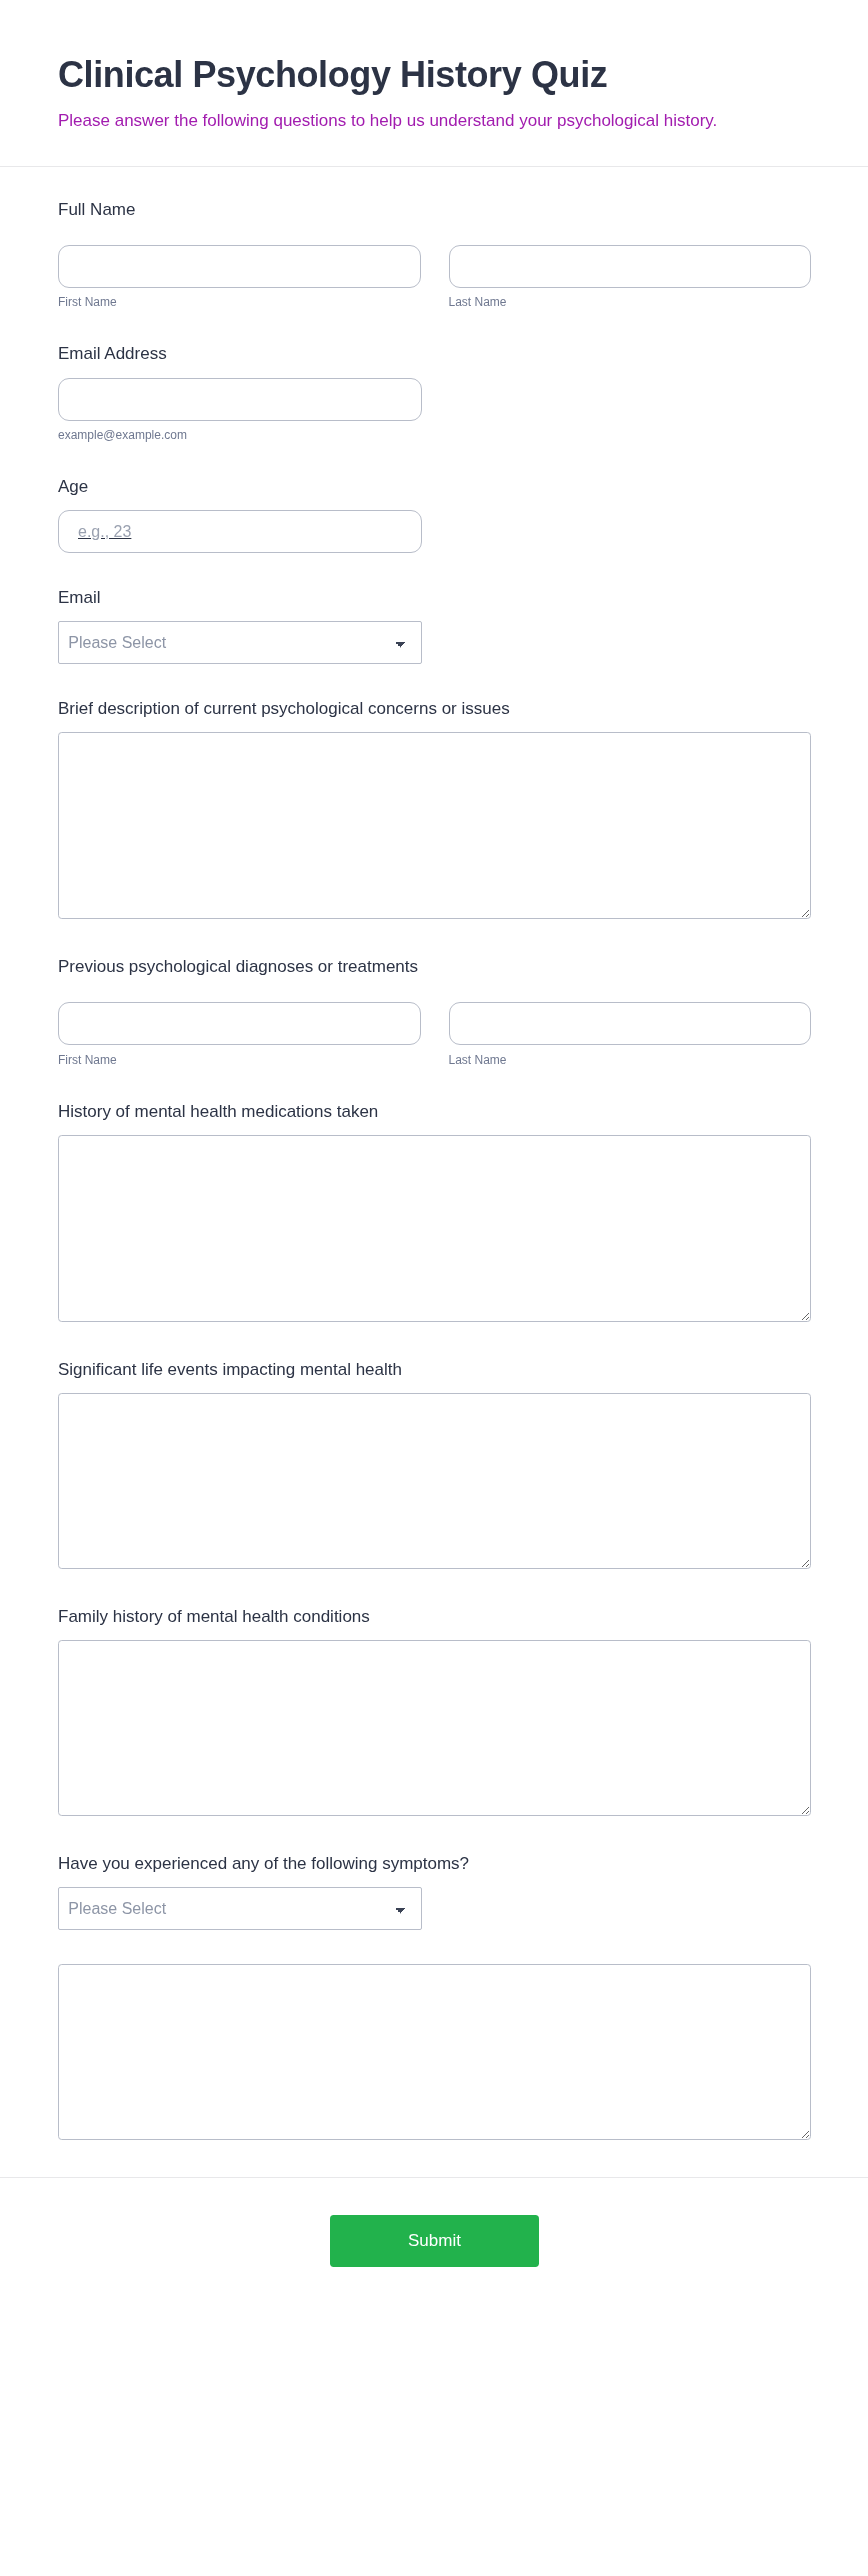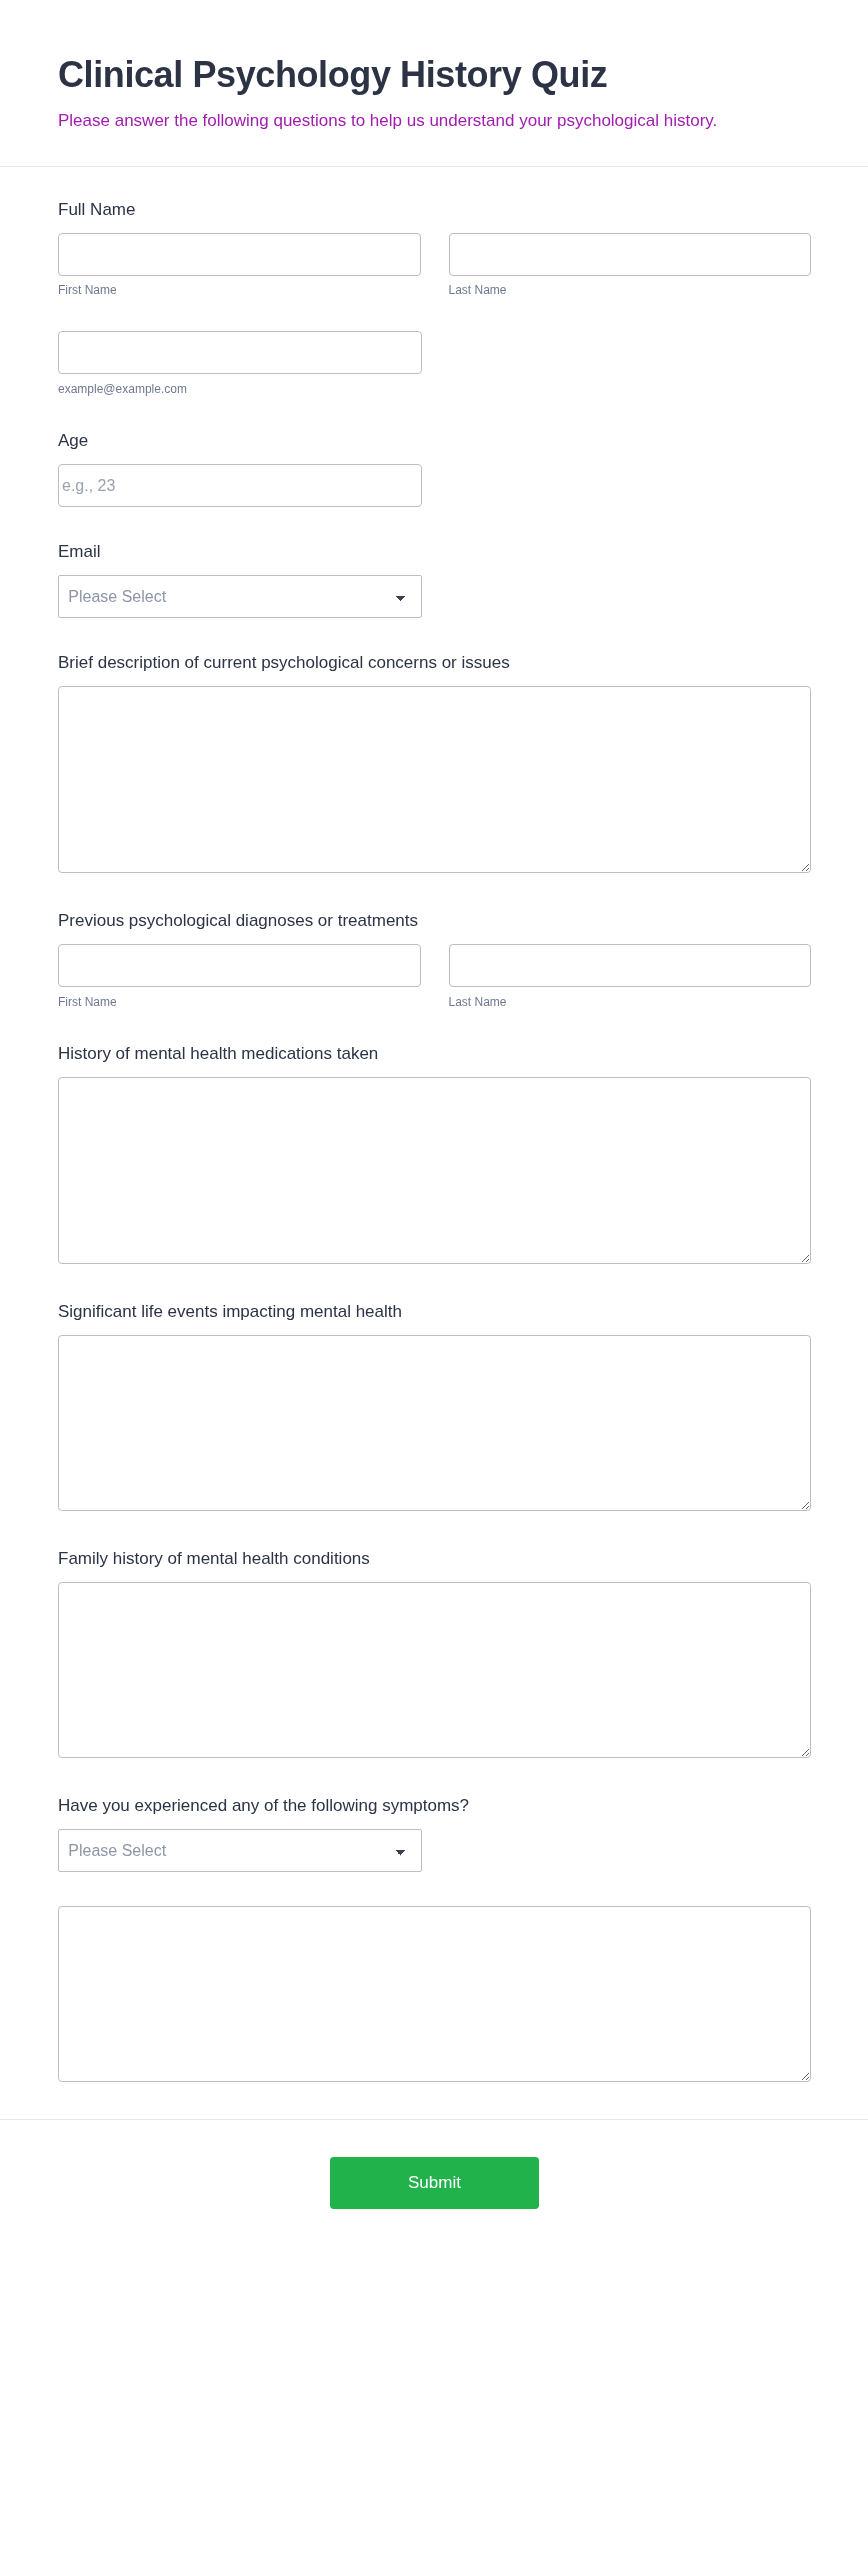--- a/index.html
+++ b/index.html
@@ -58,33 +58,35 @@
     margin-top: 7.5px;
     display: block;
   }
 
   .row-two {
     display: flex;
     gap: 28px;
   }
   .col {
     width: 364px;
+    margin-top: 12px;
   }
 
   input.text-input {
     width: 100%;
     height: 43px;
     border: 0.9px solid #b8bdc9;
-    border-radius: 4px;
+    border-radius: 11px;
     background: #fff;
     font-size: 16px;
     color: #2c3345;
-    padding: 0 3px;
+    padding: 0 19px;
     font-family: "Liberation Sans", sans-serif;
     outline: none;
+    text-decoration: underline;
   }
   input.text-input::placeholder {
     color: #9aa1b0;
   }
   input.narrow { width: 364px; }
   input.age-input { width: 364px; }
 
   select.select-input {
     width: 364px;
     height: 43px;
@@ -166,20 +168,21 @@
           <span class="sublabel">First Name</span>
         </div>
         <div class="col">
           <input class="text-input" type="text" placeholder="" style="">
           <span class="sublabel">Last Name</span>
         </div>
       </div>
     </div>
 
     <div class="field-block">
+      <label class="field-label">Email Address</label>
       <input class="text-input narrow" type="text" placeholder="" style="">
       <span class="sublabel">example@example.com</span>
     </div>
 
     <div class="field-block">
       <label class="field-label">Age</label>
       <input class="text-input age-input" type="text" placeholder="e.g., 23" style="">
     </div>
 
     <div class="field-block">

